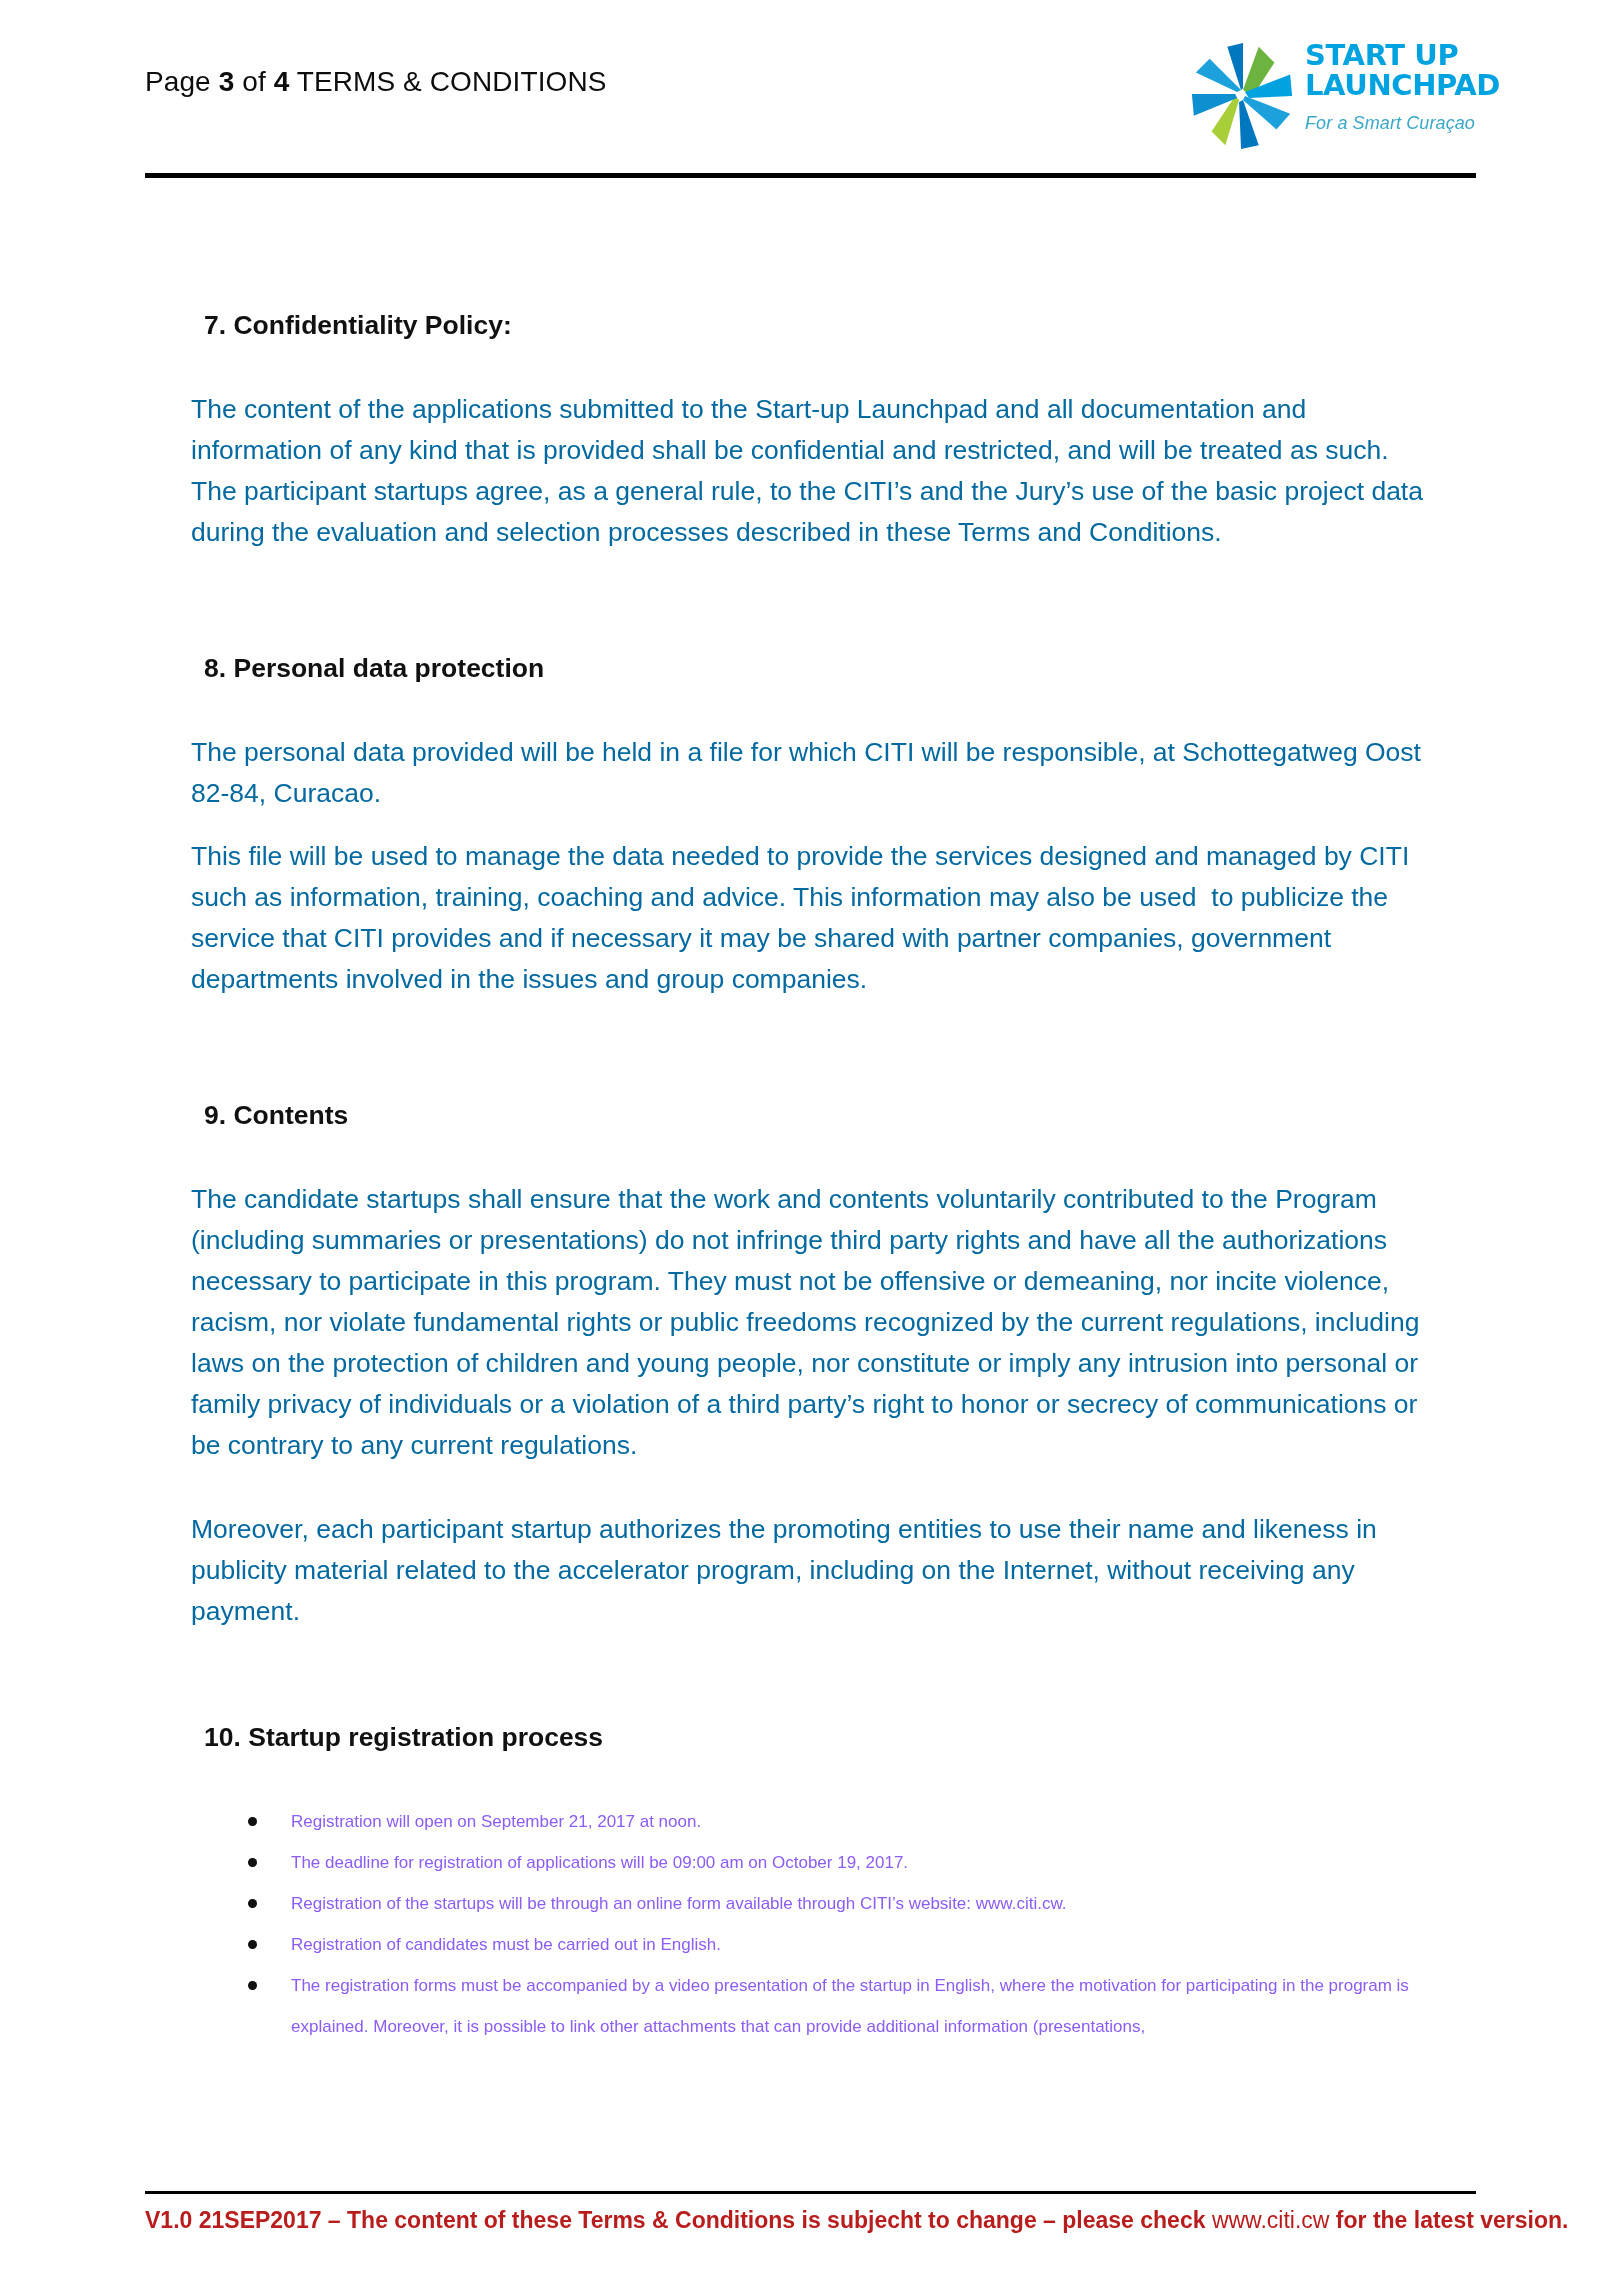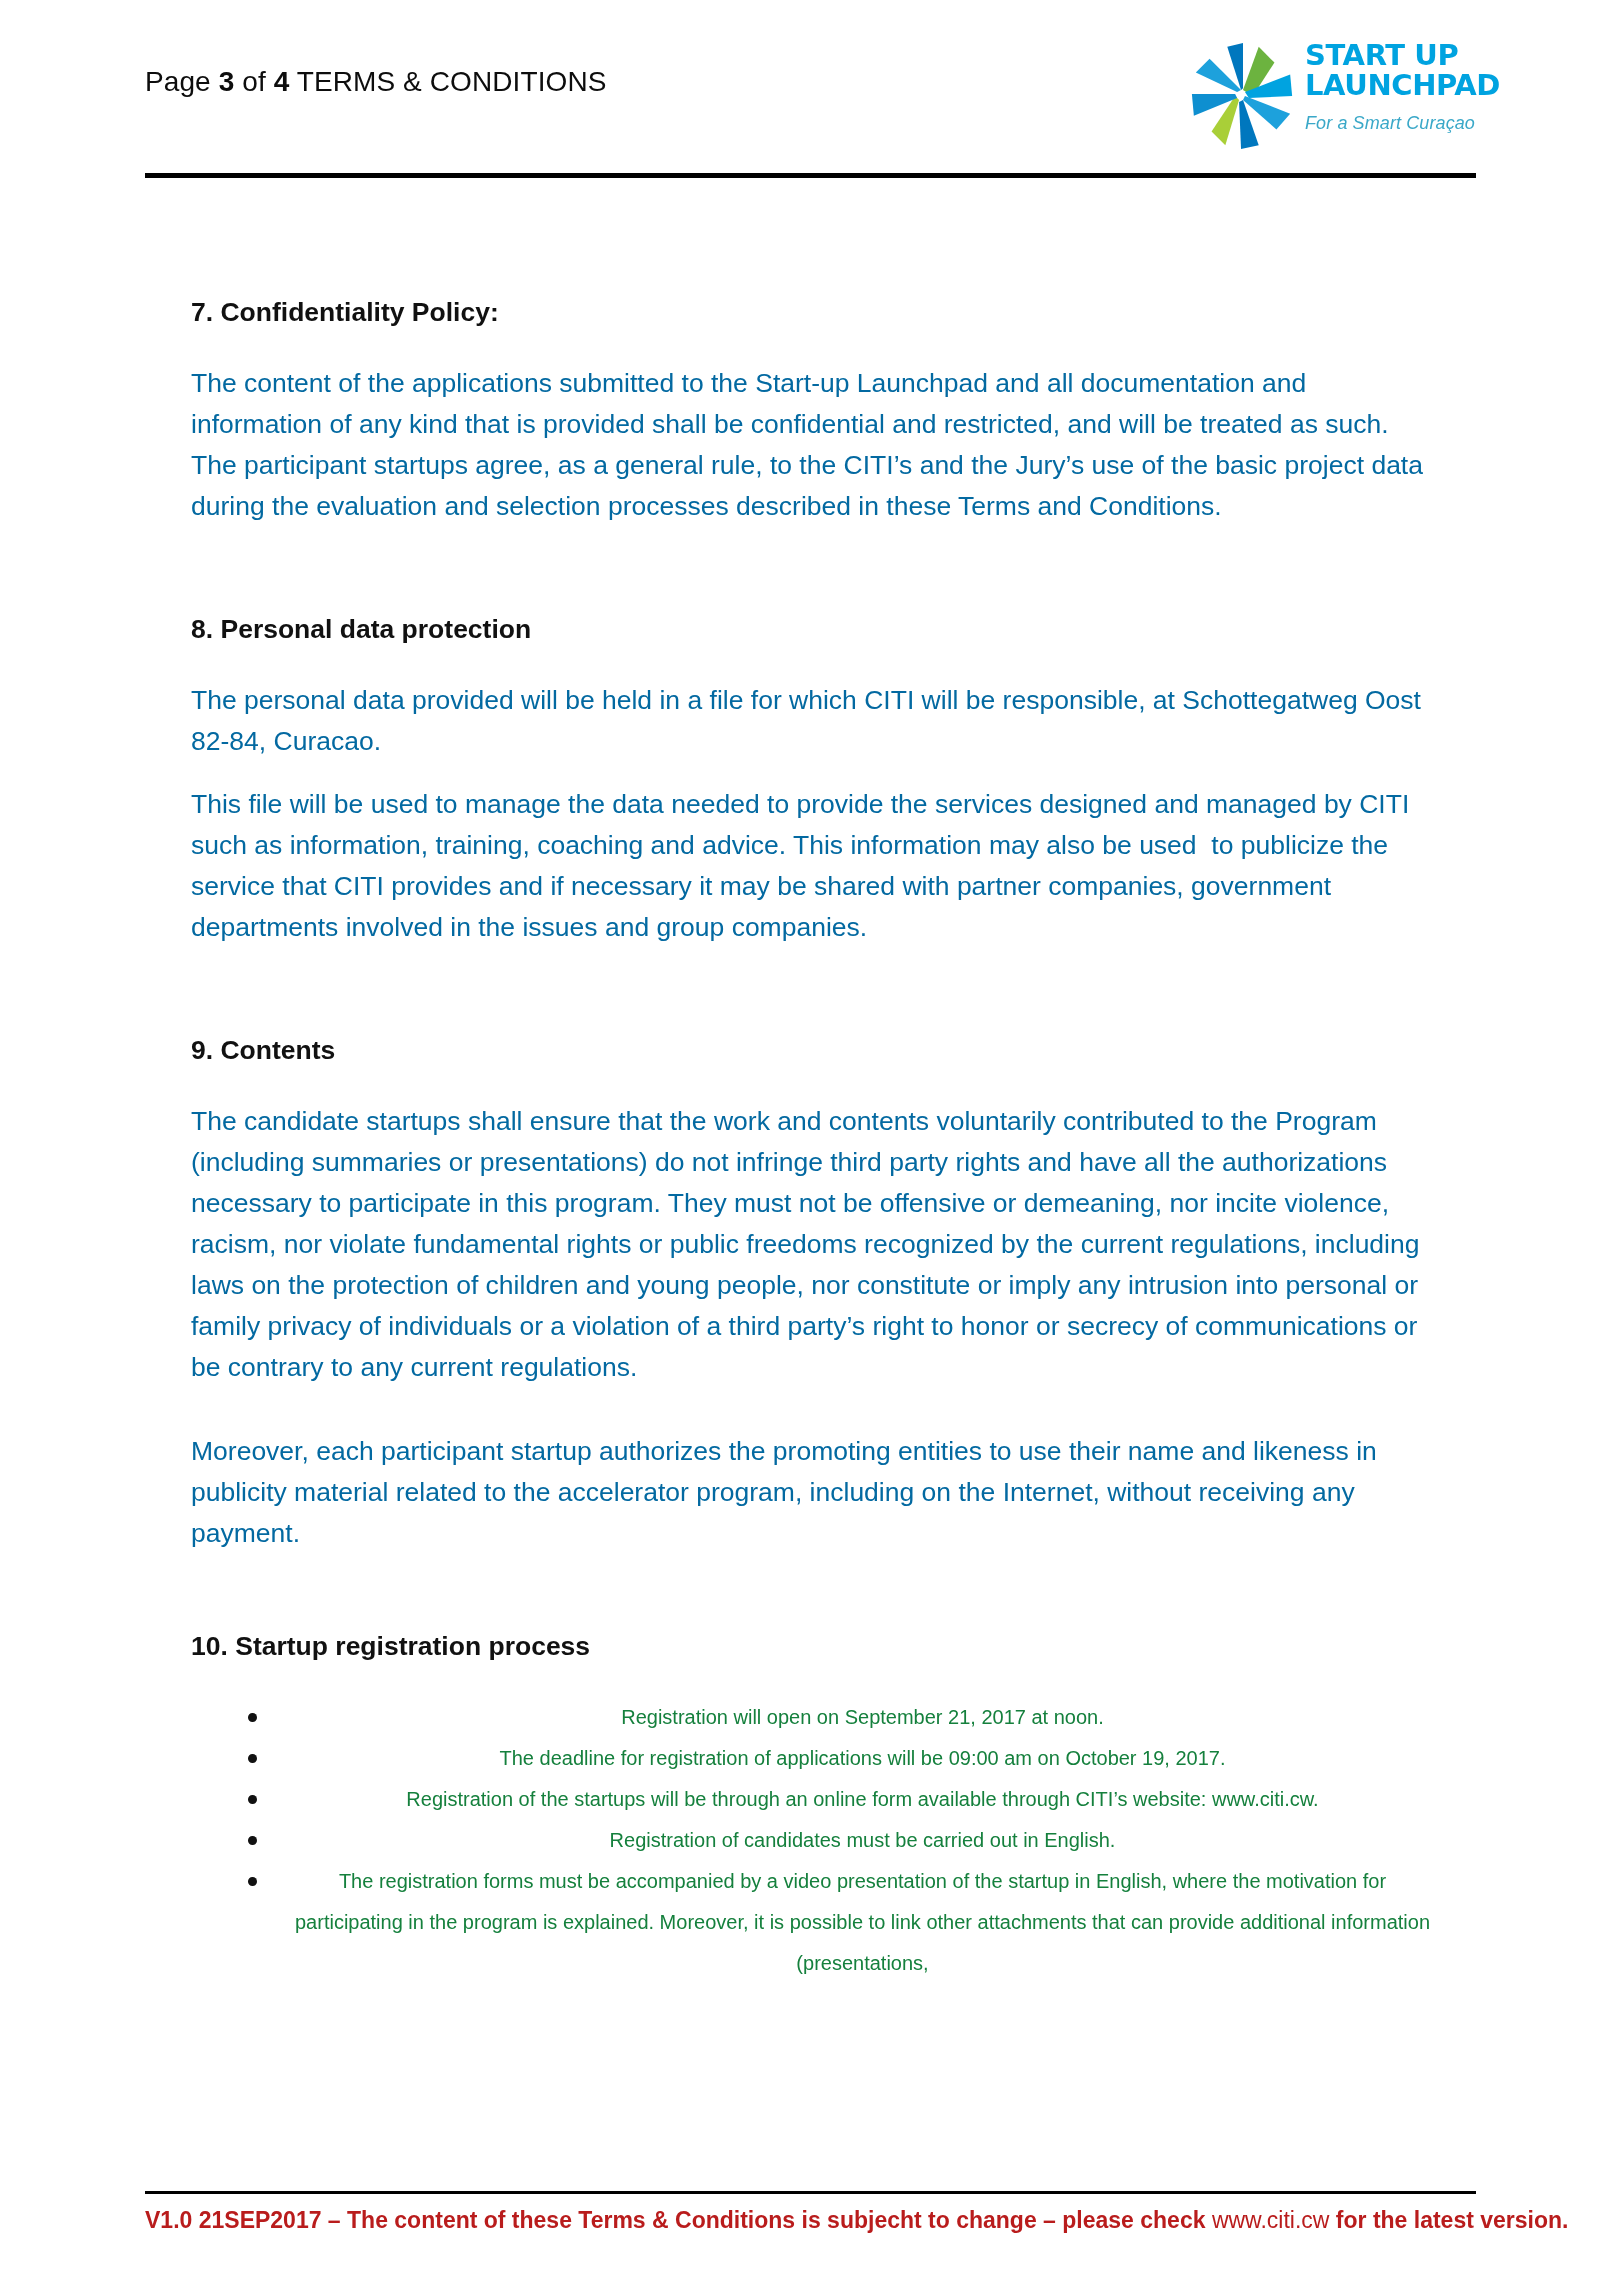--- a/index.html
+++ b/index.html
@@ -92,21 +92,21 @@
   .content {
     position: absolute;
     left: 191px;
     top: 294px;
     width: 1243px;
   }
   .sec-heading {
     font-size: 26.5px;
     line-height: 37px;
     color: #111111;
-    margin: 0;
+    margin: 13px;
   }
   .para {
     font-size: 26.5px;
     line-height: 41px;
     color: #0369a1;
     margin: 0;
     text-align: left;
     white-space: pre-wrap;
   }
   .gap-sm  { height: 21.6px; }
@@ -117,25 +117,24 @@
   
   .bullets {
     margin: 0;
     padding: 0;
     list-style: none;
   }
   .bullet-item {
     position: relative;
     padding-left: 100px;
     margin-bottom: 0px;
-    font-size: 20px;
+    font-size: 17px;
     line-height: 41px;
-    color: #15803d;
+    color: #8b5cf6;
     max-width: 1147px;
-    text-align: center;
   }
   .bullet-dot {
     position: absolute;
     left: 57px;
     top: 16.7px;
     width: 8.8px;
     height: 8.8px;
     background: #111111;
     border-radius: 50%;
   }

